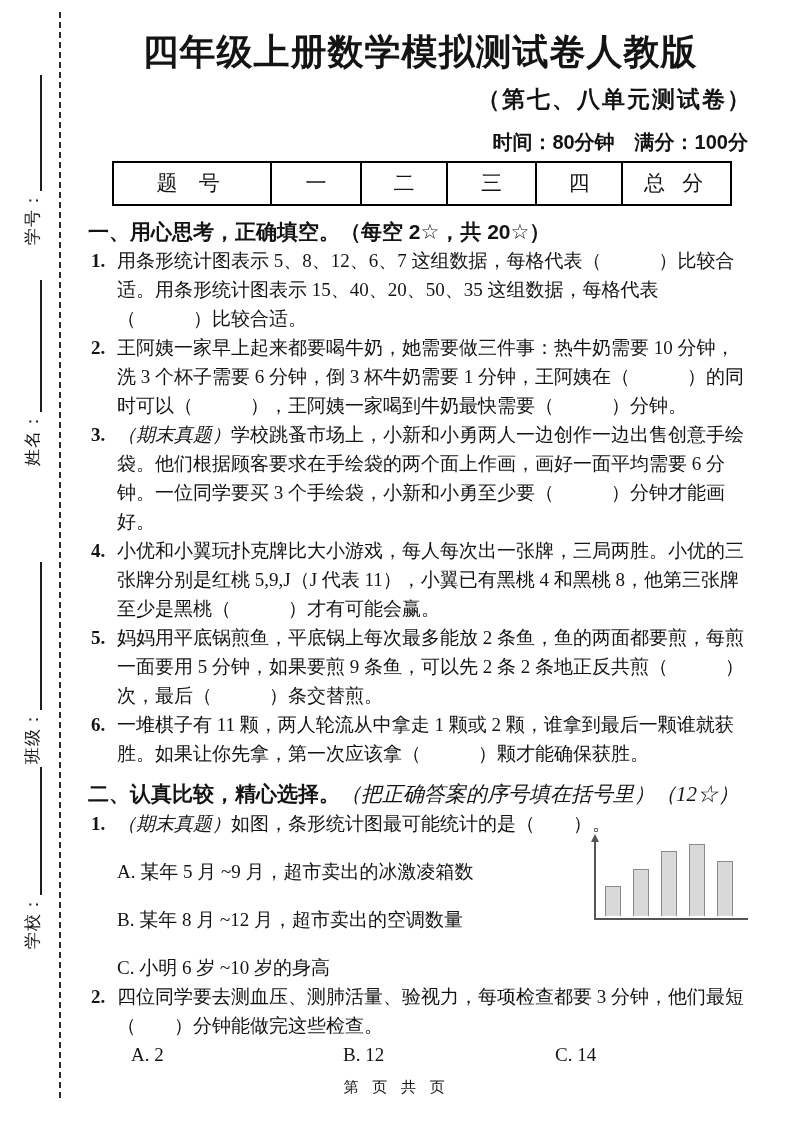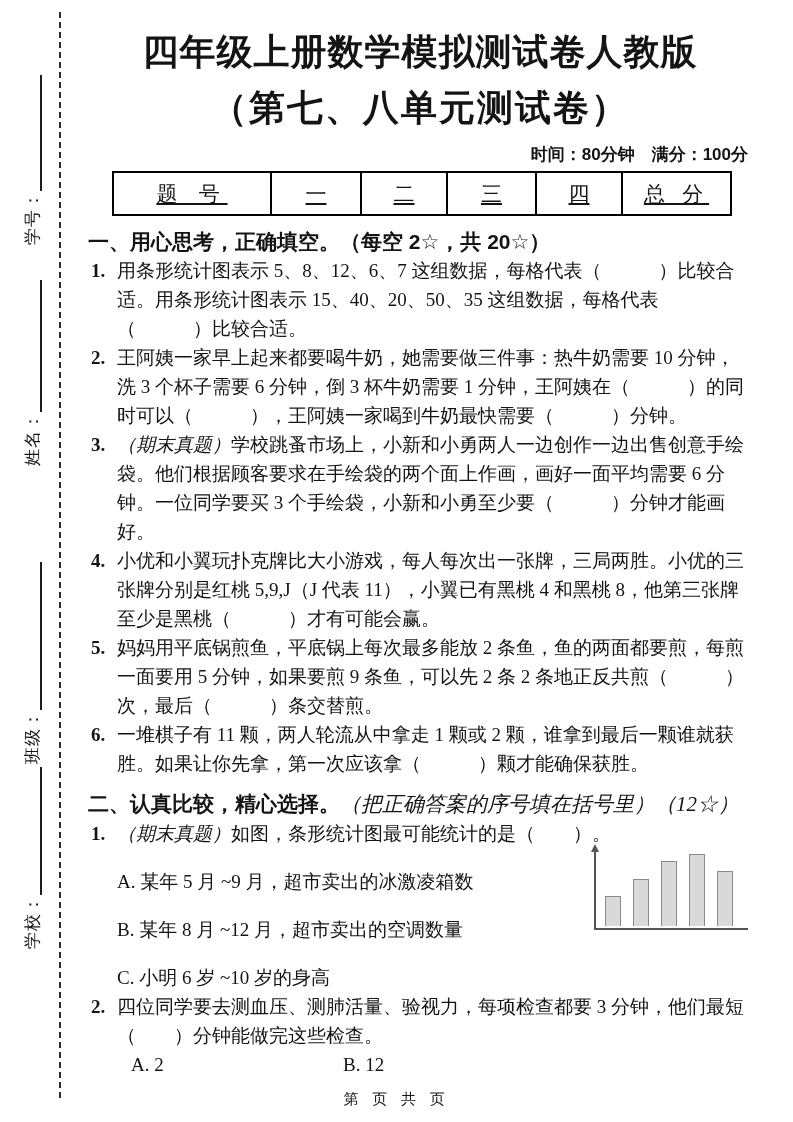--- a/index.html
+++ b/index.html
@@ -29,31 +29,31 @@
   .mf-3 { width:182px; left:-58px; top:847px; }
   .mf-3 .mf-line { width:128px; }
   
   .main { position:absolute; left:88px; top:0; width:664px; }
   .title {
     margin:32px 0 0; text-align:center;
     font-family:"Liberation Sans","DejaVu Sans",sans-serif;
     font-weight:bold; font-size:36px; line-height:1.1; letter-spacing:1px;
   }
   .subtitle {
-    margin:17px 0 0; text-align:center;
-    font-family:Liberation Serif, serif;
-    font-weight:bold; font-size:36px; line-height:1.1; letter-spacing:2px;
+    margin:17px 0 0; text-align:right;
+    font-family:Liberation Mono, monospace;
+    font-weight:bold; font-size:23px; line-height:1.1; letter-spacing:2px;
   }
   .meta {
     margin-top:15px; text-align:right; padding-right:4px;
     font-family:"Liberation Sans","DejaVu Sans",sans-serif;
-    font-weight:bold; font-size:17px;
+    font-weight:bold; font-size:20px;
   }
   table.score-table {
-    border-collapse:collapse; margin:5px 0 0 24px; table-layout:fixed;text-decoration:underline;
+    border-collapse:collapse; margin:5px 0 0 24px; table-layout:fixed;
   }
   table.score-table td {
     border:2px solid #000; text-align:center; vertical-align:middle;
     font-size:21px; padding:0;
   }
   .st-r1 td { height:41px; }
   .st-r2 td { height:44px; }
   .st-c0 { width:156px; letter-spacing:8px; }
   .st-c1 { width:88px; } .st-c2 { width:84px; } .st-c3 { width:87px; }
   .st-c4 { width:84px; } .st-c5 { width:107px; letter-spacing:6px; }
@@ -74,21 +74,21 @@
   .mc-axes { position:absolute; left:0; bottom:0; width:152px; height:81px;
              border-left:2px solid #555; border-bottom:2px solid #555; }
   .mc-arrow { position:absolute; left:-5px; top:-3px; width:0; height:0;
               border-left:4px solid transparent; border-right:4px solid transparent;
               border-bottom:8px solid #555; }
   .mc-bars { position:absolute; left:9px; bottom:2px; display:flex;
              align-items:flex-end; gap:12px; }
   .bar { width:16px; background:#d9d9d9; border:1.5px solid #8a8a8a;
          border-bottom:none; box-sizing:border-box; }
   .footer {
-    position:absolute; left:0; bottom:13px; width:100%; text-align:center;
+    position:absolute; left:0; bottom:25px; width:100%; text-align:center;
     font-size:15px; letter-spacing:5px;
   }
 </style>
 </head>
 <body>
 
 <div class="page">
 
   <div>
     <div class="mf mf-0">
@@ -182,20 +182,21 @@
         </div>
       </div>
 
       <div class="q">
         <span class="qnum">2.</span>
         <div class="qbody">
           <div>四位同学要去测血压、测肺活量、验视力，每项检查都要 3 分钟，他们最短（　　）分钟能做完这些检查。</div>
           <div class="opt-row">
             <span>A. 2</span>
             <span>B. 12</span>
+            <span>C. 14</span>
           </div>
         </div>
       </div>
     </div>
   </div>
 
   <div class="footer">第 页 共 页</div>
 </div>
 
 </body></html>

